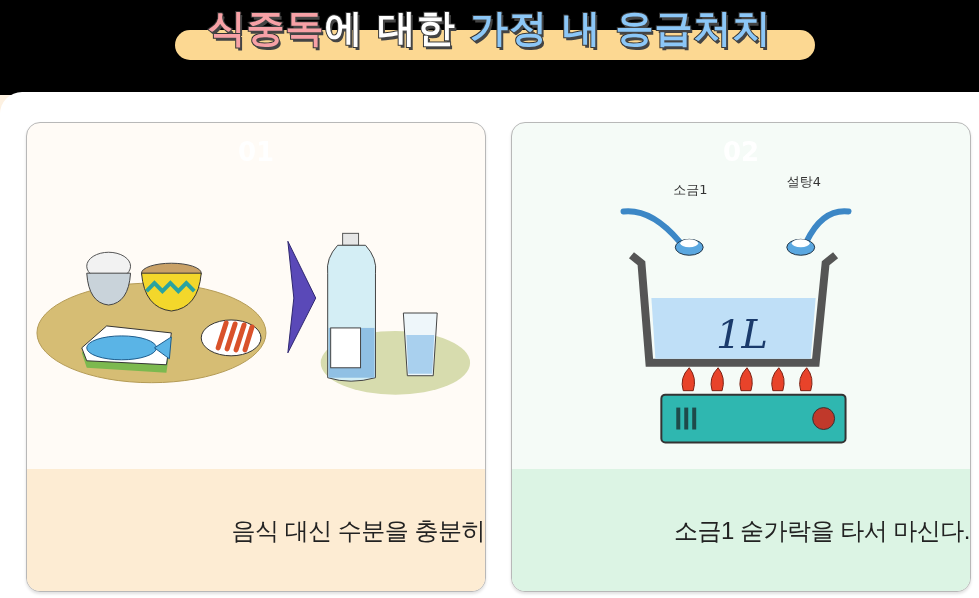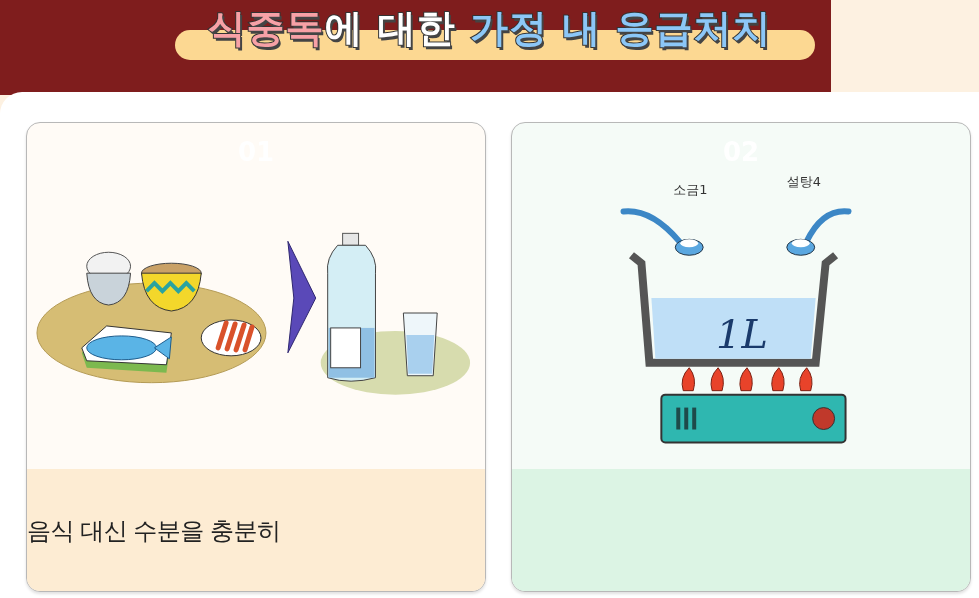--- a/index.html
+++ b/index.html
@@ -1,31 +1,31 @@
 <!DOCTYPE html>
 <html><head>
 <meta charset="utf-8">
 <style>
   * { box-sizing: border-box; margin: 0; padding: 0; }
   html, body { width: 979px; height: 598px; overflow: hidden; }
   body { background: #fdf1e1; font-family: "DejaVu Sans", sans-serif; position: relative; }
-  .header { position: absolute; left: 0; top: 0; width: 831px; height: 95px; background: #7f1d1d; }
+  .header { position: absolute; left: 0; top: 0; width: 979px; height: 95px; background: #000000; }
   .title-bar { position: absolute; left: 175px; top: 30px; width: 640px; height: 30px; background: #fcd892; border-radius: 15px; }
   .title { position: absolute; left: 0; top: 3px; width: 979px; text-align: center; font-size: 38px; font-weight: bold; letter-spacing: 1px; }
   .title span { -webkit-text-stroke: 2px #333; paint-order: stroke fill; text-shadow: 2px 3px 0 #444; }
   .t-pink { color: #f7a1a6; }
   .t-white { color: #ffffff; }
   .t-blue { color: #8cc7f7; }
   .panel { position: absolute; left: 0; top: 92px; width: 979px; height: 506px; background: #ffffff; border-top-left-radius: 22px; }
   .card { position: absolute; top: 122px; width: 460px; height: 470px; border: 1.5px solid #b8b8b8; border-radius: 14px; overflow: hidden; box-shadow: 0 2px 3px rgba(0,0,0,0.12); }
   .card-1 { left: 26px; background: #fffbf6; }
   .card-2 { left: 511px; background: #f5fbf7; }
   .card-num { position: absolute; left: 0; top: 14px; width: 100%; text-align: center; font-size: 26px; font-weight: bold; color: #ffffff; }
   .illus { position: absolute; left: 0; top: 40px; width: 100%; height: 300px; }
-  .caption { position: absolute; left: 0; top: 346px; width: 100%; height: 124px; display: flex; flex-direction: column; align-items: flex-start; justify-content: center; font-family: "Liberation Sans", sans-serif; font-size: 24px; line-height: 42px; color: #222; letter-spacing: -0.5px; }
+  .caption { position: absolute; left: 0; top: 346px; width: 100%; height: 124px; display: flex; flex-direction: column; align-items: flex-end; justify-content: center; font-family: "Liberation Sans", sans-serif; font-size: 24px; line-height: 42px; color: #222; letter-spacing: -0.5px; }
   .card-1 .caption { background: #fdecd3; }
   .card-2 .caption { background: #dcf4e4; }
 </style>
 </head>
 <body>
 
 <div class="header">
   <div class="title-bar"></div>
   <h1 class="title">
     <span class="t-pink">식중독</span><span class="t-white">에 대한 </span><span class="t-blue">가정 내 응급처치</span>
@@ -121,14 +121,15 @@
 
     <g>
       <rect x="150" y="232" width="185" height="48" rx="4" fill="#2fb7b0" stroke="#333" stroke-width="2"></rect>
       <rect x="165" y="245" width="4" height="22" fill="#1e4a4a"></rect>
       <rect x="173" y="245" width="4" height="22" fill="#1e4a4a"></rect>
       <rect x="181" y="245" width="4" height="22" fill="#1e4a4a"></rect>
       <circle cx="313" cy="256" r="11" fill="#c0392b" stroke="#333"></circle>
     </g>
   </svg>
   <div class="caption">
+    <div>소금1 숟가락을 타서 마신다.</div>
   </div>
 </div>
 
 </body></html>

